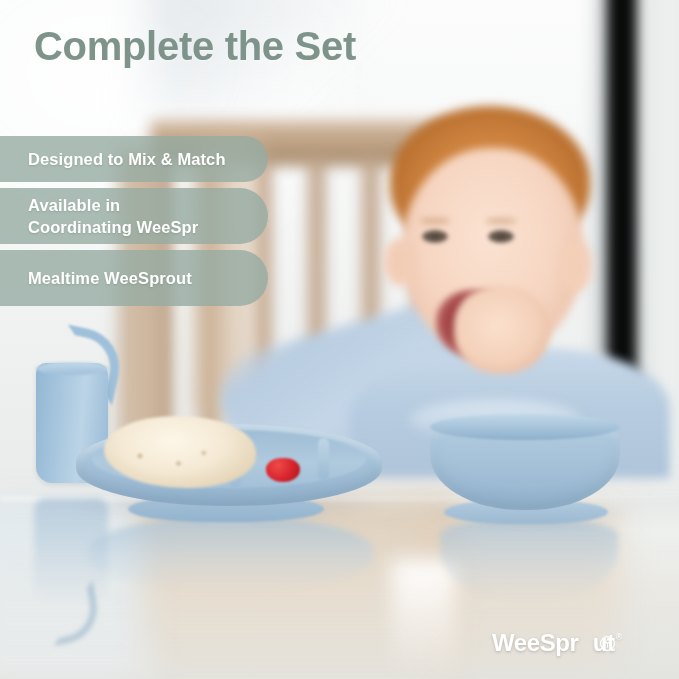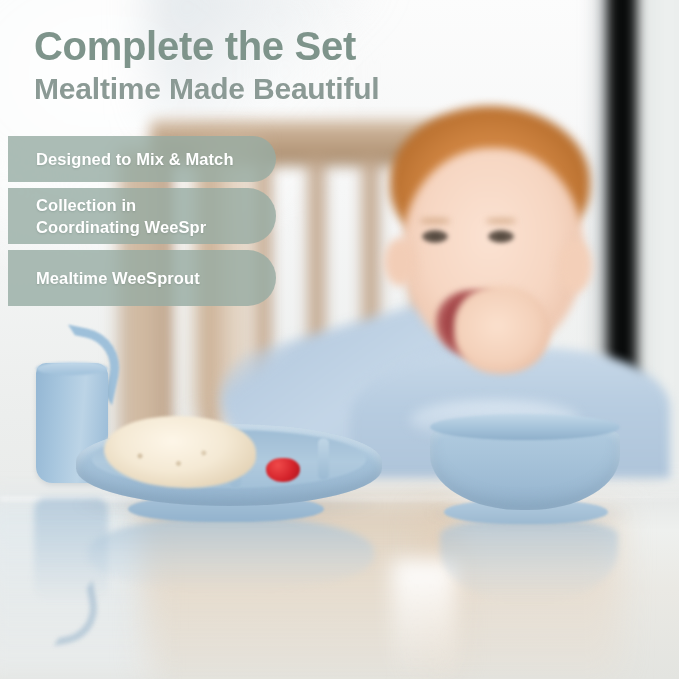--- a/index.html
+++ b/index.html
@@ -333,21 +333,21 @@
     white-space: nowrap;
   }
   .subheadline {
     position: absolute; left: 34px; top: 72px;
     font-size: 30px; font-weight: 700; letter-spacing: -.2px;
     color: #8b9a95;
     text-shadow: 0 1px 2px rgba(255,255,255,.5);
     white-space: nowrap;
   }
 
-  .pills { position: absolute; left: 8px; top: 136px; width: 280px; }
+  .pills { position: absolute; left: 0; top: 136px; width: 280px; }
   .pill {
     position: relative;
     background: rgba(150,171,163,.80);
     border-radius: 0 34px 34px 0;
     color: #ffffff;
     box-sizing: border-box;
     padding: 9px 40px 9px 28px;
     margin-bottom: 6px;
     width: 268px;
     backdrop-filter: blur(1px);
@@ -454,29 +454,39 @@
     <div class="berry"></div>
 
     <div class="bowl-shadow"></div>
     <div class="bowl-base"></div>
     <div class="bowl"></div>
     <div class="bowl-inner"></div>
     <div class="bowl-rim"></div>
   </div>
 
   <div class="headline">Complete the Set</div>
-  <div class="subheadline">Mealtime Made Beautiful</div>
 
   <div class="pills">
     <div class="pill single">
       <div class="pill-line">Designed to Mix &amp; Match</div>
     </div>
     <div class="pill double">
-      <div class="pill-line">Collection in</div>
+      <div class="pill-line">Available in</div>
       <div class="pill-line">Coordinating WeeSpr</div>
     </div>
     <div class="pill double">
       <div class="pill-line">Mealtime WeeSprout</div>
     </div>
   </div>
 
+  <div class="logo">
+    <div class="logo-text"><span>WeeSpr</span><span style="opacity:.001">o</span><span>ut</span></div>
+    <div class="logo-reg">®</div>
+    <svg class="logo-sprout" viewBox="0 0 24 24">
+      <circle cx="12" cy="12" r="11" fill="none" stroke="#ffffff" stroke-width="2"></circle>
+      <path d="M12 18 L12 11" stroke="#ffffff" stroke-width="1.8" stroke-linecap="round"></path>
+      <path d="M12 12 C8.5 12 7 10 7 8 C10 8 12 9.6 12 12 Z" fill="#ffffff"></path>
+      <path d="M12 12 C15.5 12 17 10 17 8 C14 8 12 9.6 12 12 Z" fill="#ffffff"></path>
+      <path d="M9 5.5 L9.8 7.4 M12 4.6 L12 6.8 M15 5.5 L14.2 7.4" stroke="#ffffff" stroke-width="1.4" stroke-linecap="round"></path>
+    </svg>
+  </div>
 
 </div>
 
 </body></html>

